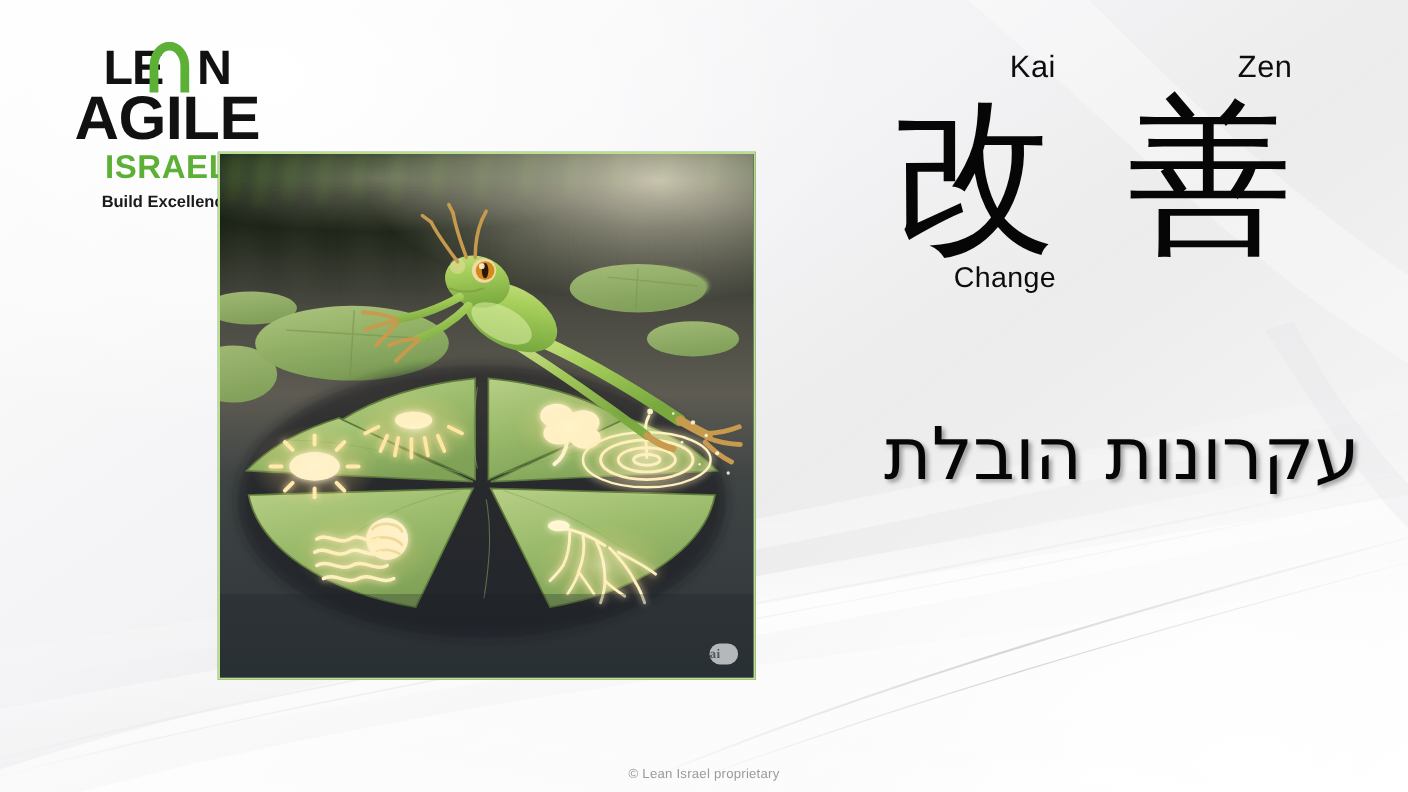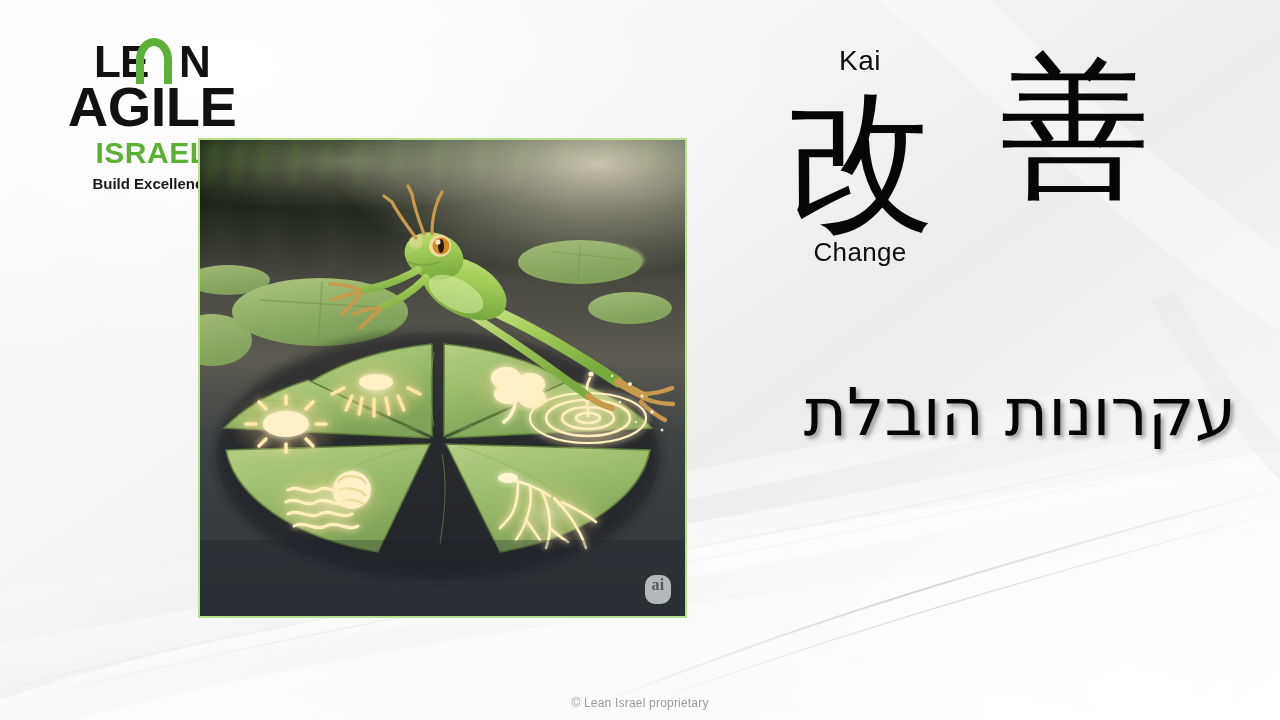--- a/index.html
+++ b/index.html
@@ -90,42 +90,41 @@
     width:489px; height:480px;
     border:2px solid #b8e08c;
     overflow:hidden;
     background:#2b3036;
   }
   #illo-svg { display:block; width:485px; height:476px; }
 
   .ai-badge {
     position:absolute;
     right:14px; bottom:12px;
-    width:26px; height:29px;
+    width:26px; height:19px;
     border-radius:10px;
     background:rgba(205,208,210,0.85);
     color:#53585c;
-    font-size:16px;
+    font-size:12px;
     font-weight:bold;
     line-height:19px;
-    text-align:center;
     font-family:"Liberation Serif", serif;
     letter-spacing:0.3px;
   }
 
   
   #kanji-block {
     position:absolute;
     left:760px; top:44px;
     width:430px; height:270px;
   }
   .kanji-col {
     position:absolute;
     width:200px;
-    text-align:center;
+    text-align:right;
   }
   .kanji-col.left  { left:0px;   top:0; }
   .kanji-col.right { left:215px; top:0; }
 
   .kanji-romaji {
     font-size:28px;
     color:#0d0d0d;
     line-height:34px;
     font-weight:normal;
     letter-spacing:0.5px;
@@ -514,20 +513,21 @@
     <div class="ai-badge">ai</div>
   </div>
 
   <div id="kanji-block">
     <div class="kanji-col left">
       <div class="kanji-romaji">Kai</div>
       <div class="kanji-glyph">改</div>
       <div class="kanji-meaning">Change</div>
     </div>
     <div class="kanji-col right">
+      <div class="kanji-romaji">Zen</div>
       <div class="kanji-glyph">善</div>
     </div>
   </div>
 
   <div id="headline">
     <span class="headline-line">עקרונות הובלת</span>
   </div>
 
   <div id="footer">© Lean Israel proprietary</div>
 

